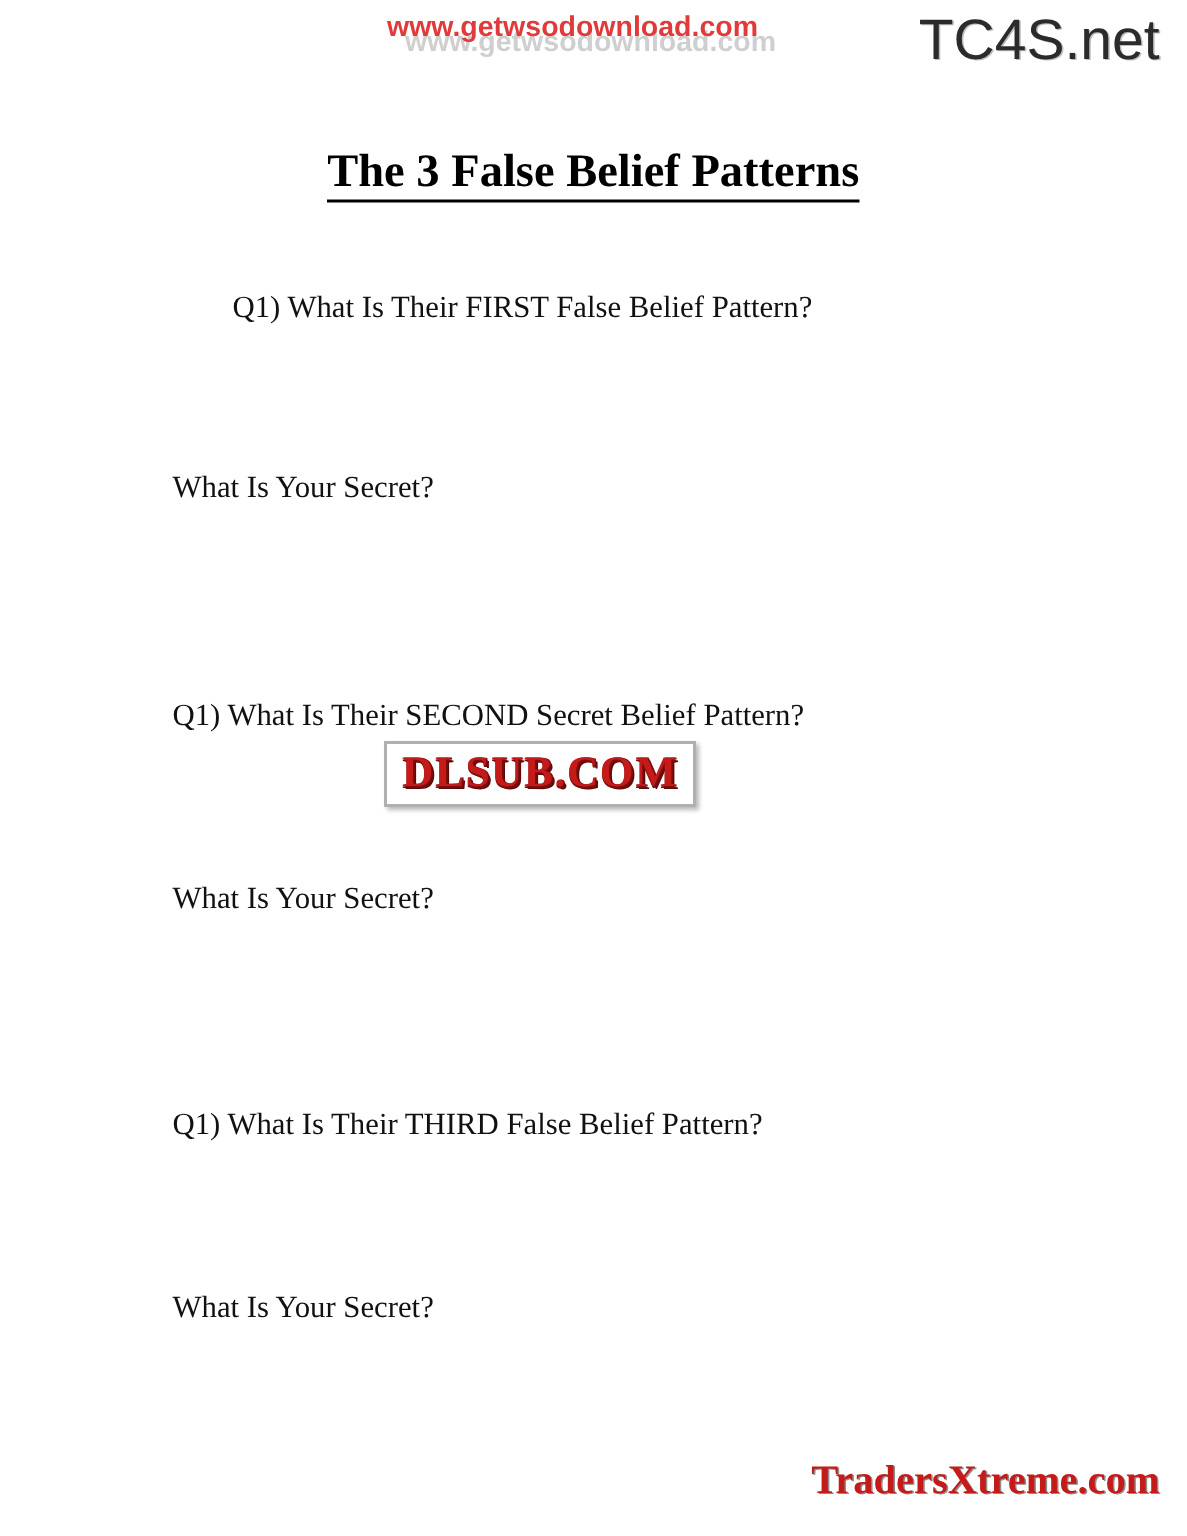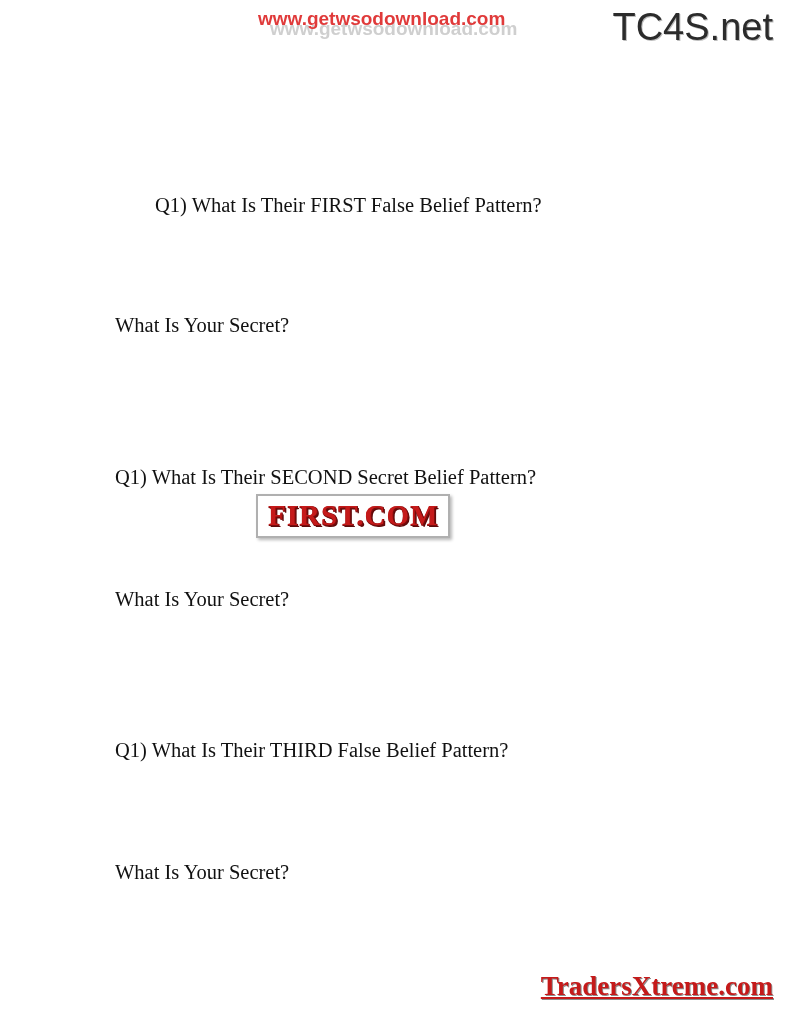--- a/index.html
+++ b/index.html
@@ -115,39 +115,41 @@
   .wm-traders {
     position: absolute;
     right: 18px;
     bottom: 22px;
     font-family: "Liberation Serif", serif;
     font-size: 27px;
     font-weight: bold;
     color: #c51a1a;
     text-shadow: 1px 1px 0 #8d8d8d;
     white-space: nowrap;
-    text-decoration: underline;
   }
 </style>
 </head>
 <body>
 
 <div class="page">
 
   <div class="wm-getwso-ghost">www.getwsodownload.com</div>
   <div class="wm-getwso">www.getwsodownload.com</div>
   <div class="wm-tc4s">TC4S.net</div>
 
+  <div class="doc-title">
+    <span>The 3 False Belief Patterns</span>
+  </div>
 
   <div class="line q1">Q1) What Is Their FIRST False Belief Pattern?</div>
   <div class="line s1">What Is Your Secret?</div>
 
   <div class="line q2">Q1) What Is Their SECOND Secret Belief Pattern?</div>
 
-  <div class="wm-dlsub">FIRST.COM</div>
+  <div class="wm-dlsub">DLSUB.COM</div>
 
   <div class="line s2">What Is Your Secret?</div>
 
   <div class="line q3">Q1) What Is Their THIRD False Belief Pattern?</div>
   <div class="line s3">What Is Your Secret?</div>
 
   <div class="wm-traders">TradersXtreme.com</div>
 
 </div>
 

